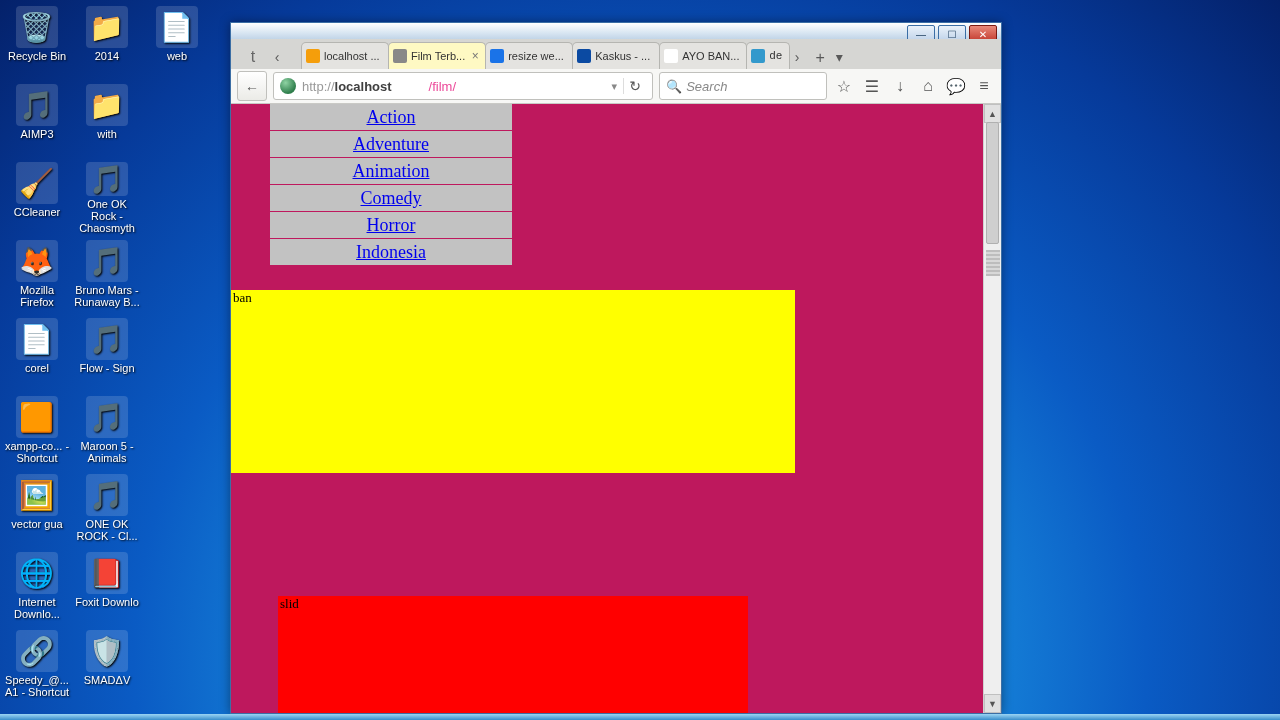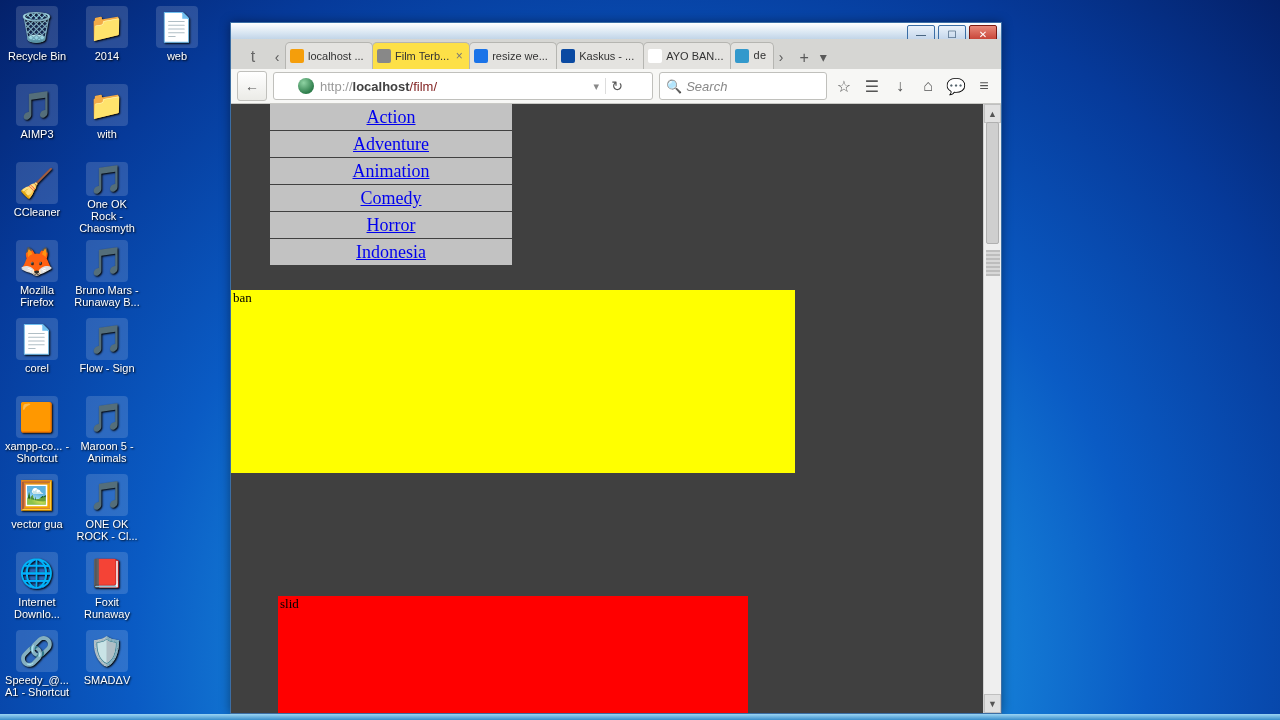--- a/index.html
+++ b/index.html
@@ -14,41 +14,41 @@
   
   .win{position:absolute;left:230px;top:22px;width:770px;height:690px;background:#e6e6e6;border:1px solid #3b6ea5;box-shadow:0 0 10px rgba(0,0,0,.4);display:flex;flex-direction:column;}
   .titlebar{height:16px;background:linear-gradient(#fff,#d9e6f2 60%,#c2d5e8);position:relative;}
   .winbtns{position:absolute;right:2px;top:0;display:flex;gap:3px;padding:2px;}
   .winbtn{width:26px;height:16px;border:1px solid #3b6ea5;border-radius:2px;background:linear-gradient(#eaf2fa,#bcd0e8);font-size:10px;display:flex;align-items:center;justify-content:center;color:#204060;}
   .winbtn.close{background:linear-gradient(#e98a7a,#c1362a);border-color:#7a1a12;color:#fff;}
   .tabstrip{height:30px;background:#d6d6d3;display:flex;align-items:flex-end;padding-left:6px;position:relative;}
   .pin{width:24px;height:24px;margin:0 4px;display:flex;align-items:center;justify-content:center;color:#666;font-size:16px;}
   .tsnav{width:16px;height:24px;display:flex;align-items:center;justify-content:center;color:#595959;font-size:14px;}
   .tab{height:26px;max-width:92px;min-width:78px;background:#e4e3e0;border-top-left-radius:5px;border-top-right-radius:5px;margin-right:-1px;border:1px solid #b5b5b1;border-bottom:none;display:flex;align-items:center;padding:0 4px;font-size:11px;color:#333;gap:4px;overflow:hidden;white-space:nowrap;}
-  .tab.active{background:#fde047;z-index:2;justify-content:flex-end;}
+  .tab.active{background:#fef9c3;z-index:2;justify-content:flex-end;}
   .tab .fav{width:14px;height:14px;flex:0 0 14px;border-radius:2px;}
   .tab .tl{flex:1;overflow:hidden;text-overflow:ellipsis;}
   .tab .tx{width:12px;text-align:center;color:#777;font-size:12px;}
   .newtab{width:22px;height:22px;display:flex;align-items:center;justify-content:center;color:#595959;font-size:16px;margin-left:4px;}
   .navbar{height:34px;background:#f7f7f5;border-bottom:1px solid #c9c9c5;display:flex;align-items:center;padding:0 6px;gap:6px;}
   .rnd{width:28px;height:28px;border:1px solid #c0c0bc;border-radius:3px;background:linear-gradient(#fff,#ebebe7);display:flex;align-items:center;justify-content:center;font-size:14px;color:#555;}
-  .urlbox{flex:1;height:26px;border:1px solid #c0c0bc;border-radius:3px;background:#fff;display:flex;align-items:center;padding:0 24px;font-size:13px;color:#444;}
+  .urlbox{flex:1;height:26px;border:1px solid #c0c0bc;border-radius:3px;background:#fff;display:flex;align-items:center;padding:0 6px;font-size:13px;color:#444;}
   .urlbox .globe{width:16px;height:16px;margin-right:6px;border-radius:50%;background:radial-gradient(circle at 35% 30%,#8fd3a3,#2e7d4b 70%);}
   .urlbox .arrow{color:#888;font-size:11px;margin-left:6px;}
   .urlbox .reload{width:22px;text-align:center;color:#555;font-size:14px;border-left:1px solid #ddd;margin-left:6px;}
   .sbox{width:154px;height:26px;border:1px solid #c0c0bc;border-radius:3px;background:#fff;display:flex;align-items:center;padding:0 6px;font-size:13px;color:#888;}
   .sbox .mag{margin-right:4px;color:#777;}
   .tbicon{width:22px;height:28px;display:flex;align-items:center;justify-content:center;color:#555;font-size:16px;}
   
   .content{flex:1;position:relative;overflow:hidden;}
   .scroll{position:absolute;top:0;right:0;bottom:0;width:17px;background:#efefef;border-left:1px solid #d0d0d0;}
   .scroll .sbtn{height:17px;background:#e1e1e1;border:1px solid #c0c0c0;display:flex;align-items:center;justify-content:center;font-size:9px;color:#555;}
   .scroll .thumb{position:absolute;left:2px;right:2px;top:18px;height:120px;background:#cfcfcf;border:1px solid #b0b0b0;border-radius:2px;}
   .scroll .grip{position:absolute;right:1px;top:146px;width:14px;height:26px;background:repeating-linear-gradient(#bdbdbd,#bdbdbd 2px,#d8d8d8 2px,#d8d8d8 4px);}
-  .page{position:absolute;left:0;top:0;right:17px;bottom:0;background:#404040;font-family:"Times New Roman",serif;}
+  .page{position:absolute;left:0;top:0;right:17px;bottom:0;background:#be185d;font-family:"Times New Roman",serif;}
   .genres{position:absolute;left:39px;top:0;width:242px;}
   .genres div{height:26px;line-height:26px;text-align:center;background:#c2c2c2;margin-bottom:1px;}
   .genres a{color:#0000EE;text-decoration:underline;font-size:18px;}
   .ban{position:absolute;left:0;top:186px;width:562px;height:183px;background:yellow;color:#000;font-size:13px;padding-left:2px;}
   .pen{position:absolute;left:377px;top:370px;width:375px;height:28px;background:green;border-radius:14px;color:#000;font-size:13px;padding-left:2px;}
   .slid{position:absolute;left:47px;top:492px;width:468px;height:200px;background:red;color:#000;font-size:13px;padding-left:2px;}
 </style>
 </head>
 <body>
 
@@ -114,21 +114,21 @@
       <div class="dicon" style="left: 70px; top: 468px;">
         <div class="glyph">🎵</div>
         <div class="lbl">ONE OK ROCK - Cl...</div>
       </div>
       <div class="dicon" style="left: 0px; top: 546px;">
         <div class="glyph">🌐</div>
         <div class="lbl">Internet Downlo...</div>
       </div>
       <div class="dicon" style="left: 70px; top: 546px;">
         <div class="glyph">📕</div>
-        <div class="lbl">Foxit Runaway</div>
+        <div class="lbl">Foxit Downlo</div>
       </div>
       <div class="dicon" style="left: 0px; top: 624px;">
         <div class="glyph">🔗</div>
         <div class="lbl">Speedy_@... A1 - Shortcut</div>
       </div>
       <div class="dicon" style="left: 70px; top: 624px;">
         <div class="glyph">🛡️</div>
         <div class="lbl">SMADΔV</div>
       </div>
     </div>
@@ -138,21 +138,21 @@
       <div class="winbtns">
         <div class="winbtn">—</div>
         <div class="winbtn">☐</div>
         <div class="winbtn close">✕</div>
       </div>
     </div>
 
     <div class="tabstrip">
       <div class="pin">t</div>
       <div class="tsnav">‹</div>
-      <div id="tabs" style="display:flex;align-items:flex-end;">
+      <div id="tabs" style="display:flex;align-items:flex-end;margin-left:16px;">
           <div class="tab">
             <span class="fav" style="background:#f59e0b;"></span>
             <span class="tl">localhost ...</span>
           </div>
           <div class="tab active">
             <span class="fav" style="background:#888;"></span>
             <span class="tl">Film Terb...</span>
             <span class="tx">×</span>
           </div>
           <div class="tab">
@@ -176,21 +176,21 @@
       <div class="newtab">+</div>
       <div class="tsnav">▾</div>
     </div>
 
     <div class="navbar">
       <div class="rnd">←</div>
       <div class="urlbox">
         <span class="globe"></span>
         <span style="color:#999;">http://</span>
         <span style="color:#404040;"><b>localhost</b></span>
-        <span style="color:#7f1d1d;">/film/</span>
+        <span style="color:#ec4899;margin-left:37px;">/film/</span>
         <span style="flex:1"></span>
         <span class="arrow">▾</span>
         <span class="reload">↻</span>
       </div>
       <div class="sbox">
         <span class="mag">🔍</span>
         <span style="font-style:italic;">Search</span>
       </div>
       <div class="tbicon">☆</div>
       <div class="tbicon">☰</div>

